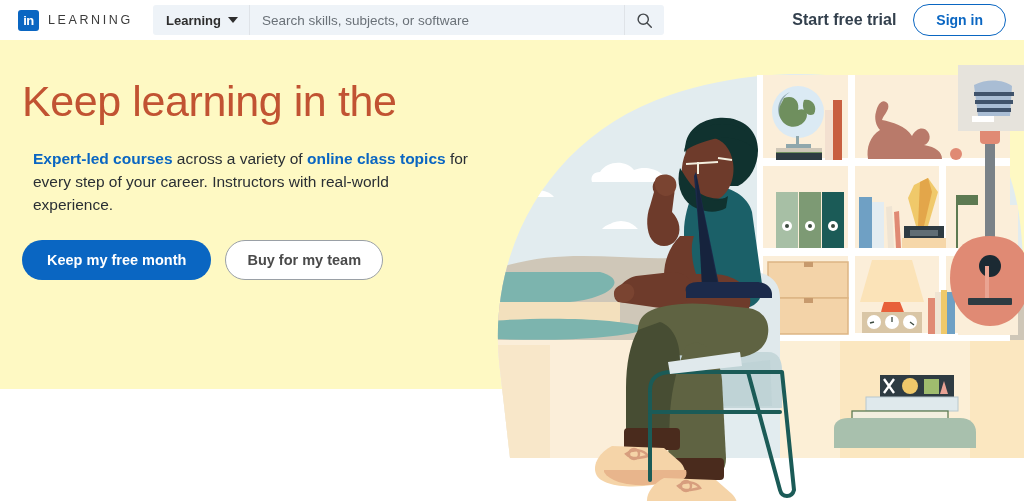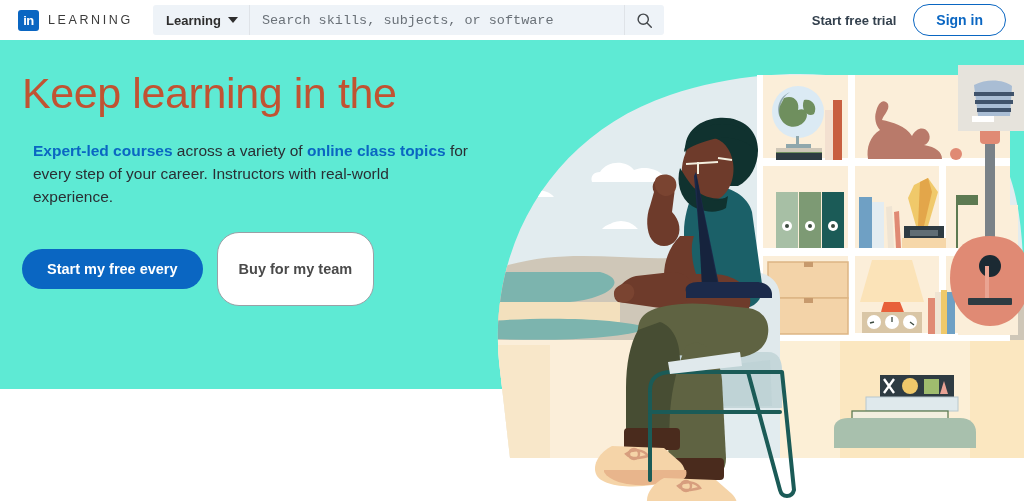--- a/index.html
+++ b/index.html
@@ -2,21 +2,21 @@
 <html><head>
 <meta charset="utf-8">
 <style>
   * { margin:0; padding:0; box-sizing:border-box; }
   html, body {
     width:1024px; height:501px;
     background:#ffffff;
     font-family:"Liberation Sans", sans-serif;
     overflow:hidden;
   }
-  .page { position:relative; width:1024px; height:389px; background:#5eead4; }
+  .page { position:relative; width:1024px; height:389px; background:#fef9c3; }
 
   
   .header {
     position:absolute; top:0; left:0; width:1024px; height:40px;
     background:#ffffff; display:flex; align-items:center;
   }
   .brand { display:flex; align-items:center; margin-left:18px; }
   .li-mark {
     width:21px; height:21px; background:#0a66c2; border-radius:3px;
     color:#fff; font-weight:bold; font-size:13px;
@@ -35,60 +35,60 @@
   }
   .dd {
     height:30px; padding:0 11px 0 13px; display:flex; align-items:center;
     gap:7px; font-size:13px; font-weight:bold; color:#2e2e2e;
     border-right:1px solid #dfe3e8; cursor:pointer;
   }
   .caret { width:0;height:0;border-left:5px solid transparent;border-right:5px solid transparent;border-top:6px solid #2e2e2e; }
   .s-input {
     flex:1; height:30px; border:0; background:transparent; outline:none;
     padding:0 12px; font-size:13.5px; color:#5d646b;
-    font-family:Liberation Mono, monospace;
+    font-family:Liberation Sans, sans-serif;
   }
   .s-input::placeholder { color:#6a7178; }
   .s-btn {
     width:40px; height:30px; border:0; background:transparent;
     border-left:1px solid #dfe3e8; cursor:pointer;
     display:flex; align-items:center; justify-content:center;
   }
   .hdr-right { position:absolute; right:18px; top:0; height:40px; display:flex; align-items:center; gap:17px; }
   .trial-link {
-    font-size:13px; color:#33404d; font-weight:600; cursor:pointer;
+    font-size:16px; color:#33404d; font-weight:600; cursor:pointer;
     text-decoration:none;
   }
   .signin {
     border:1px solid #0a66c2; color:#0a66c2; background:#fff;
     border-radius:17px; padding:7px 22px; font-size:14px; font-weight:bold;
     cursor:pointer; font-family:"Liberation Sans", sans-serif;
   }
 
   
-  .hero-text { position:absolute; left:22px; top:68px; width:470px; }
+  .hero-text { position:absolute; left:22px; top:76px; width:470px; }
   .headline {
     font-size:43px; line-height:1.18; color:#c15332; font-weight:400;
     letter-spacing:-0.4px;
   }
   .subcopy {
     margin-top:20px; font-size:15.5px; line-height:1.5; color:#2a2f34;
     max-width:440px;
     margin-left:11px;
   }
   .subcopy a { color:#0a66c2; font-weight:bold; text-decoration:none; cursor:pointer; }
   .ctas { margin-top:24px; display:flex; gap:14px; align-items:center; }
   .btn-primary {
     background:#0a66c2; color:#fff; border:0; border-radius:22px;
     padding:12px 25px; font-size:14.5px; font-weight:bold; cursor:pointer;
     font-family:"Liberation Sans", sans-serif;
   }
   .btn-ghost {
     background:#fff; color:#4a4a4a; border:1px solid #9aa0a6; border-radius:22px;
-    padding:28px 21px; font-size:14.5px; font-weight:600; cursor:pointer;
+    padding:11px 21px; font-size:14.5px; font-weight:600; cursor:pointer;
     font-family:"Liberation Sans", sans-serif;
   }
 
   
   .art { position:absolute; right:0; top:40px; width:544px; height:461px; }
   .art svg { display:block; width:100%; height:100%; }
 </style>
 </head>
 <body>
 
@@ -120,21 +120,21 @@
       <button class="signin">Sign in</button>
     </div>
   </div>
 
   <div class="hero-text">
     <h1 class="headline">
       <span>Keep learning in the</span><br>
     </h1>
     <p class="subcopy"><a>Expert-led courses</a><span> across a variety of </span><a>online class topics</a><span> for every step of your career. Instructors with real-world experience.</span></p>
     <div class="ctas">
-      <button class="btn-primary">Start my free every</button>
+      <button class="btn-primary">Keep my free month</button>
       <button class="btn-ghost">Buy for my team</button>
     </div>
   </div>
 
   <div class="art">
     <svg viewBox="0 0 544 461" xmlns="http://www.w3.org/2000/svg">
       <defs>
         <clipPath id="blob">
           <path d="M20 330 C5 210 70 95 190 55 C300 18 430 30 500 90 C546 130 544 210 544 300 L544 418 L30 418 Z"></path>
         </clipPath>

